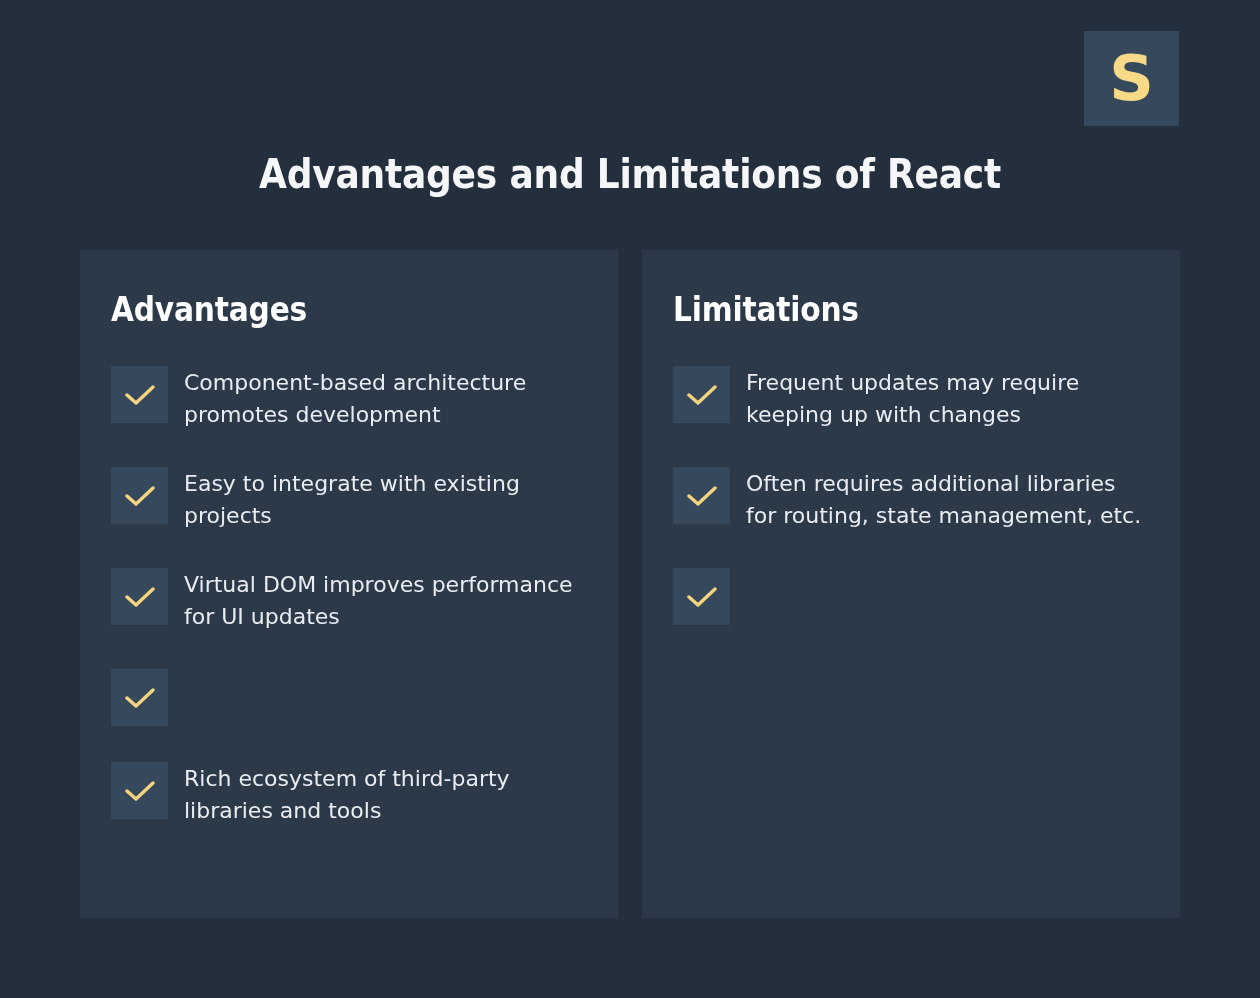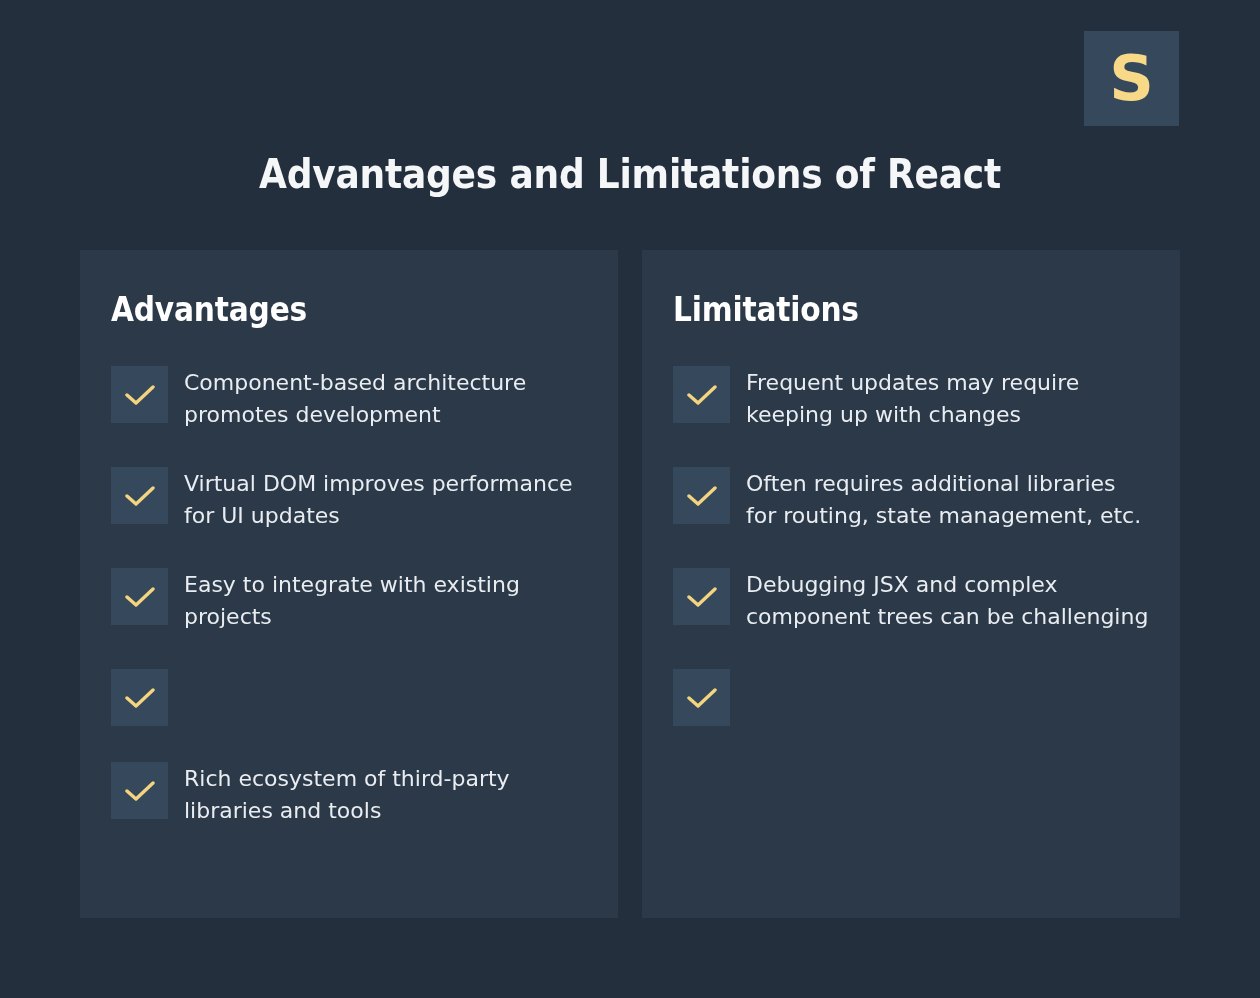--- a/index.html
+++ b/index.html
@@ -133,29 +133,29 @@
           </svg>
         </span>
         <span class="item-text">Component-based architecture promotes development</span>
       </li>
       <li class="item-row">
         <span class="check-box">
           <svg width="30" height="22" viewBox="0 0 30 22" aria-hidden="true">
             <path d="M2 11 L11 19 L28 3" fill="none" stroke="#f5d480" stroke-width="3.4" stroke-linecap="round" stroke-linejoin="round"></path>
           </svg>
         </span>
+        <span class="item-text">Easy to integrate with existing projects</span>
+      </li>
+      <li class="item-row">
+        <span class="check-box">
+          <svg width="30" height="22" viewBox="0 0 30 22" aria-hidden="true">
+            <path d="M2 11 L11 19 L28 3" fill="none" stroke="#f5d480" stroke-width="3.4" stroke-linecap="round" stroke-linejoin="round"></path>
+          </svg>
+        </span>
         <span class="item-text">Virtual DOM improves performance for UI updates</span>
-      </li>
-      <li class="item-row">
-        <span class="check-box">
-          <svg width="30" height="22" viewBox="0 0 30 22" aria-hidden="true">
-            <path d="M2 11 L11 19 L28 3" fill="none" stroke="#f5d480" stroke-width="3.4" stroke-linecap="round" stroke-linejoin="round"></path>
-          </svg>
-        </span>
-        <span class="item-text">Easy to integrate with existing projects</span>
       </li>
       <li class="item-row">
         <span class="check-box">
           <svg width="30" height="22" viewBox="0 0 30 22" aria-hidden="true">
             <path d="M2 11 L11 19 L28 3" fill="none" stroke="#f5d480" stroke-width="3.4" stroke-linecap="round" stroke-linejoin="round"></path>
           </svg>
         </span>
       </li>
       <li class="item-row">
         <span class="check-box">
@@ -186,25 +186,17 @@
           </svg>
         </span>
         <span class="item-text">Often requires additional libraries for routing, state management, etc.</span>
       </li>
       <li class="item-row">
         <span class="check-box">
           <svg width="30" height="22" viewBox="0 0 30 22" aria-hidden="true">
             <path d="M2 11 L11 19 L28 3" fill="none" stroke="#f5d480" stroke-width="3.4" stroke-linecap="round" stroke-linejoin="round"></path>
           </svg>
         </span>
-        <span class="item-text">Debugging JSX and complex component trees can be challenging</span>
-      </li>
-      <li class="item-row">
-        <span class="check-box">
-          <svg width="30" height="22" viewBox="0 0 30 22" aria-hidden="true">
-            <path d="M2 11 L11 19 L28 3" fill="none" stroke="#f5d480" stroke-width="3.4" stroke-linecap="round" stroke-linejoin="round"></path>
-          </svg>
-        </span>
       </li>
     </ul>
   </div>
 
 </div>
 
 </body></html>

